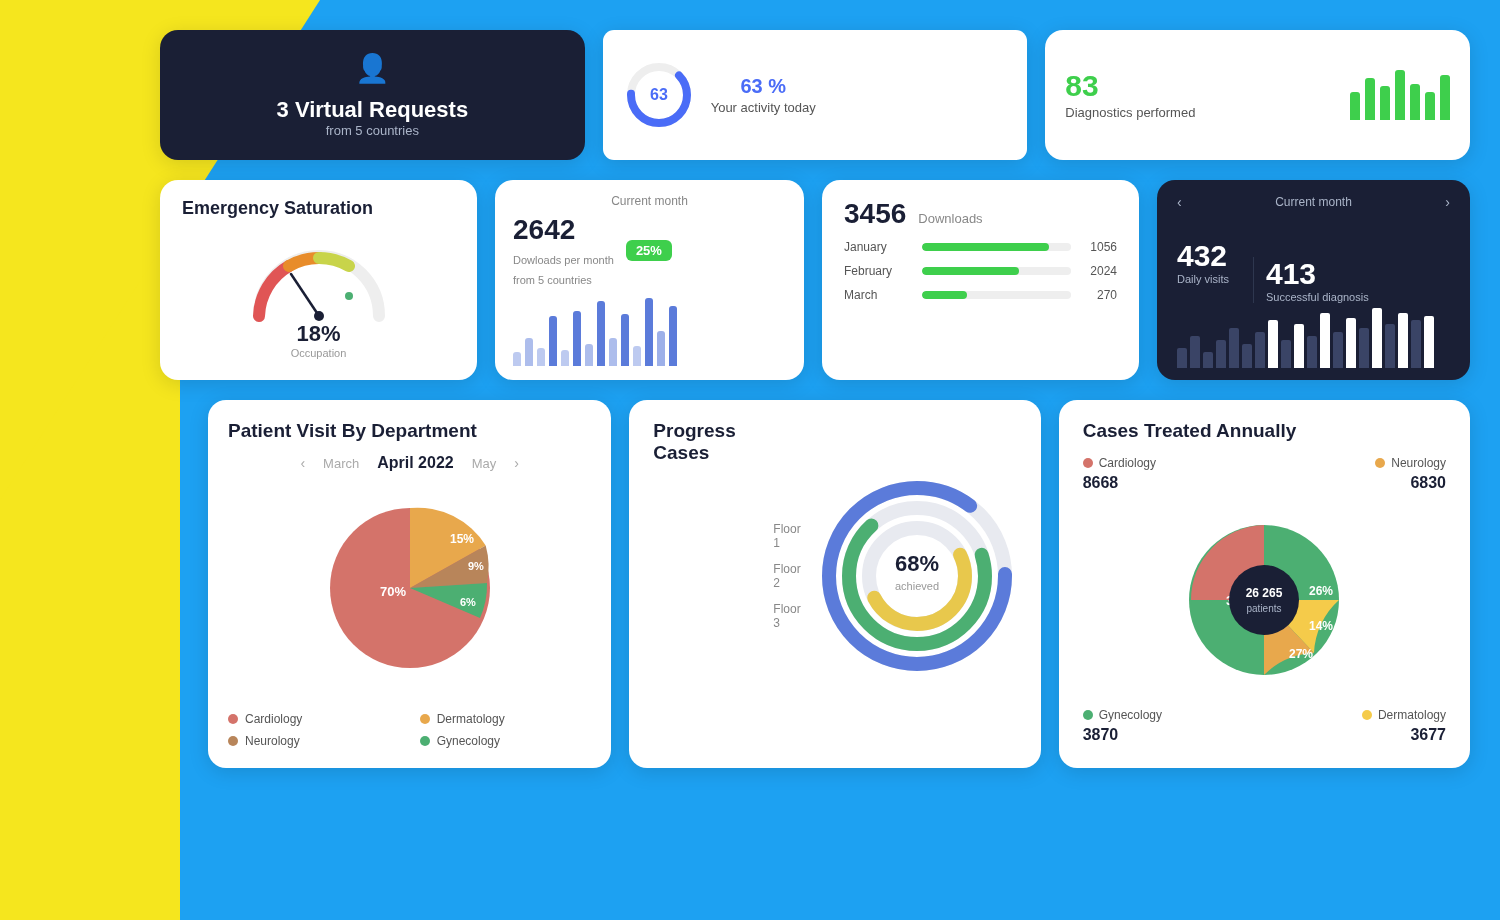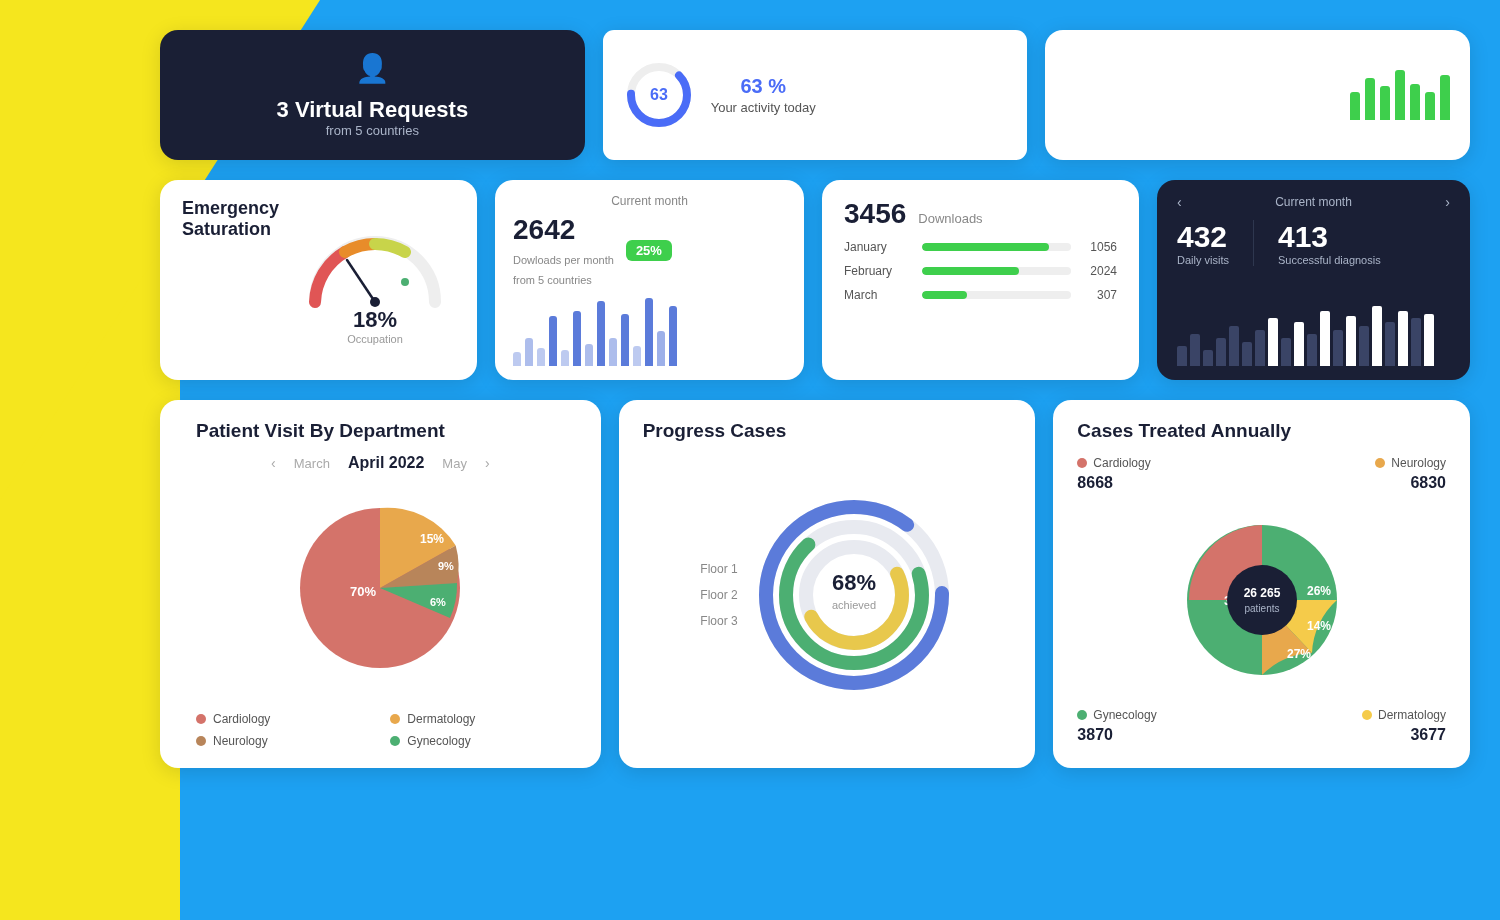--- a/index.html
+++ b/index.html
@@ -149,20 +149,21 @@
       border-radius: 3px 3px 0 0;
     }
     
     .card-md {
       height: 200px;
       flex: 1;
     }
     .emergency-card {
       padding: 18px 22px 12px 22px;
       display: flex;
+      flex-direction: column;
     }
     .emergency-title {
       font-size: 18px;
       font-weight: 700;
       color: #1a1f35;
       margin-bottom: 8px;
     }
     .gauge-container {
       display: flex;
       flex-direction: column;
@@ -288,22 +289,23 @@
       align-items: center;
       gap: 0;
     }
     .stats-dark-num-block {
       display: flex;
       flex-direction: column;
       padding-right: 24px;
     }
     .stats-dark-num-block + .stats-dark-num-block {
       border-left: 1px solid #2e374f;
-      padding-left: 24px;
+      padding-left: 12px;
       padding-right: 0;
+      margin-top: 37px;
     }
     .sdn {
       font-size: 30px;
       font-weight: 700;
       color: #fff;
     }
     .sdl {
       font-size: 11px;
       color: #aab4c8;
     }
@@ -318,24 +320,25 @@
       background: #3a4466;
       border-radius: 2px 2px 0 0;
       width: 10px;
     }
     .bcd-bar.active { background: #fff; }
     
     .card-lg {
       flex: 1;
     }
     .pvd-card {
-      padding: 20px 36px;
+      padding: 20px 20px;
       min-height: 340px;
       display: flex;
       flex-direction: column;
+      margin-left: 48px;
     }
     .pvd-title {
       font-size: 19px;
       font-weight: 700;
       color: #1a1f35;
       margin-bottom: 12px;
     }
     .pvd-nav {
       display: flex;
       align-items: center;
@@ -377,21 +380,21 @@
     .legend-dot {
       width: 10px;
       height: 10px;
       border-radius: 50%;
       flex-shrink: 0;
     }
     .progress-card {
       padding: 20px 24px;
       min-height: 340px;
       display: flex;
-      flex-direction: column;
+      flex-direction: row;
       align-items: center;
     }
     .progress-title {
       font-size: 19px;
       font-weight: 700;
       color: #1a1f35;
       align-self: flex-start;
       margin-bottom: 16px;
     }
     .progress-rings {
@@ -487,20 +490,24 @@
         <circle cx="36" cy="36" r="28" fill="none" stroke="#4a6cf7" stroke-width="8" stroke-dasharray="110 65" stroke-dashoffset="21" stroke-linecap="round"></circle>
         <text x="36" y="41" text-anchor="middle" font-size="16" font-weight="700" fill="#4a6cf7">63</text>
       </svg>
       <div>
         <div class="activity-pct">63 %</div>
         <div class="activity-label">Your activity today</div>
       </div>
     </div>
 
     <div class="card card-sm" style="justify-content:space-between;">
+      <div>
+        <div class="diagnostics-num">83</div>
+        <div class="diagnostics-label">Diagnostics performed</div>
+      </div>
       <div class="bar-mini">
         <div class="bar-mini-item" style="height:28px"></div>
         <div class="bar-mini-item" style="height:42px"></div>
         <div class="bar-mini-item" style="height:34px"></div>
         <div class="bar-mini-item" style="height:50px"></div>
         <div class="bar-mini-item" style="height:36px"></div>
         <div class="bar-mini-item" style="height:28px"></div>
         <div class="bar-mini-item" style="height:45px"></div>
       </div>
     </div>
@@ -577,21 +584,21 @@
         <div class="dl-bar-wrap">
           <div class="dl-bar-fill" style="width:65%"></div>
         </div>
         <span class="dl-val">2024</span>
       </div>
       <div class="dl-row">
         <span class="dl-month">March</span>
         <div class="dl-bar-wrap">
           <div class="dl-bar-fill" style="width:30%"></div>
         </div>
-        <span class="dl-val">307</span>
+        <span class="dl-val">270</span>
       </div>
     </div>
 
     <div class="card card-md stats-dark-card">
       <div class="stats-dark-header">
         <span class="nav-arrow">‹</span>
         <span class="stats-dark-title">Current month</span>
         <span class="nav-arrow">›</span>
       </div>
       <div class="stats-dark-nums">

